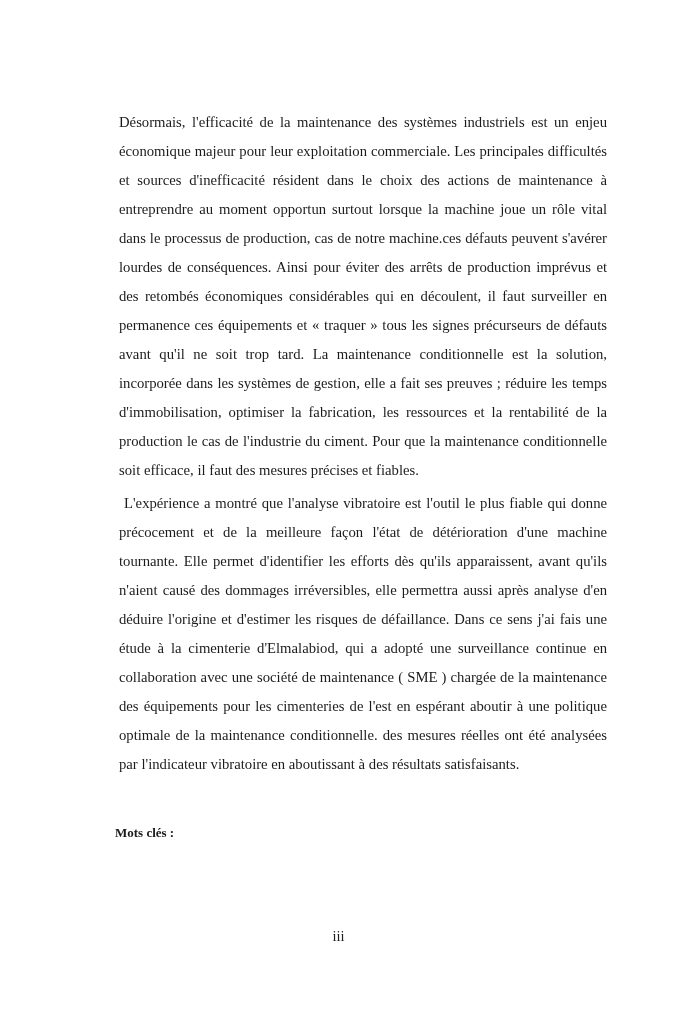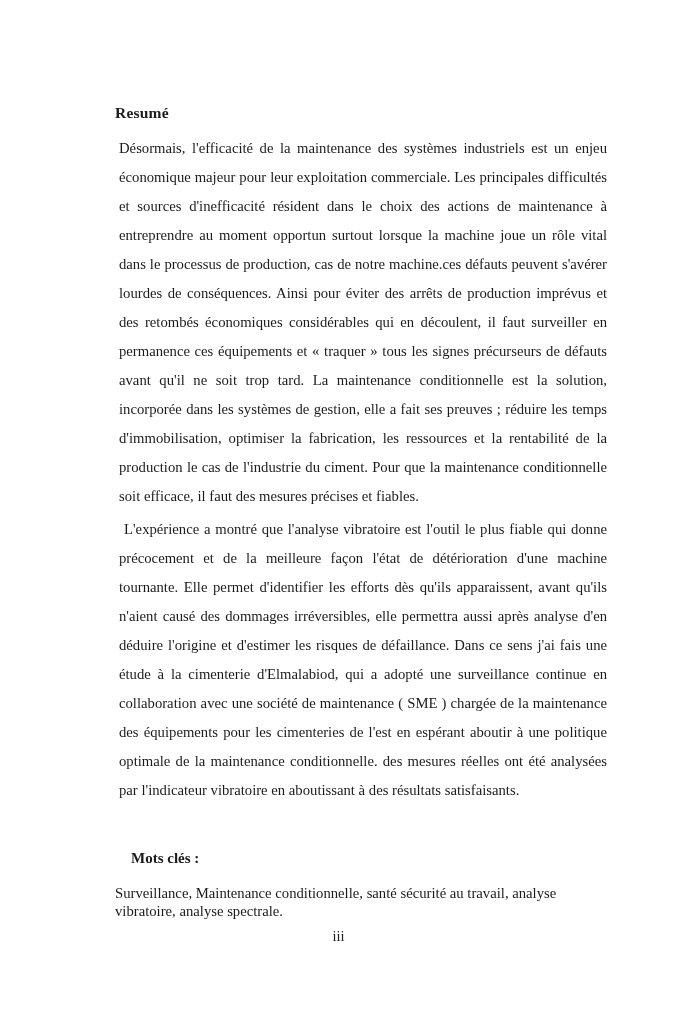--- a/index.html
+++ b/index.html
@@ -33,48 +33,46 @@
     text-align: justify;
     margin: 4px;
   }
   .para-indent {
     text-indent: 5px;
   }
   .keywords-block {
     margin-top: 44px;
   }
   .keywords-heading {
-    font-size: 15px;
+    font-size: 13px;
     font-weight: bold;
     line-height: 19px;
-    margin: 16px;
+    margin: 0;
   }
   .keywords-text {
     font-size: 14.7px;
     line-height: 18px;
     margin: 0;
   }
   .page-number {
     position: absolute;
     top: 928px;
     left: 0;
     width: 677px;
     text-align: center;
     font-size: 14.5px;
   }
 </style>
 </head>
 <body>
 
 <div class="page-content">
-  <h1 class="heading">Resumé</h1>
 
   <p class="body-para">Désormais, l'efficacité de la maintenance des systèmes industriels est un enjeu économique majeur pour leur exploitation commerciale. Les principales difficultés et sources d'inefficacité résident dans le choix des actions de maintenance à entreprendre au moment opportun surtout lorsque la machine joue un rôle vital dans le processus de production, cas de notre machine.ces défauts peuvent s'avérer lourdes de conséquences. Ainsi pour éviter des arrêts de production imprévus et des retombés économiques considérables qui en découlent, il faut surveiller en permanence ces équipements et « traquer » tous les signes précurseurs de défauts avant qu'il ne soit trop tard. La maintenance conditionnelle est la solution, incorporée dans les systèmes de gestion, elle a fait ses preuves ; réduire les temps d'immobilisation, optimiser la fabrication, les ressources et la rentabilité de la production le cas de l'industrie du ciment. Pour que la maintenance conditionnelle soit efficace, il faut des mesures précises et fiables.</p>
 
   <p class="body-para para-indent">L'expérience a montré que l'analyse vibratoire est l'outil le plus fiable qui donne précocement et de la meilleure façon l'état de détérioration d'une machine tournante. Elle permet d'identifier les efforts dès qu'ils apparaissent, avant qu'ils n'aient causé des dommages irréversibles, elle permettra aussi après analyse d'en déduire l'origine et d'estimer les risques de défaillance. Dans ce sens j'ai fais une étude à la cimenterie d'Elmalabiod, qui a adopté une surveillance continue en collaboration avec une société de maintenance ( SME ) chargée de la maintenance des équipements pour les cimenteries de l'est en espérant aboutir à une politique optimale de la maintenance conditionnelle. des mesures réelles ont été analysées par l'indicateur vibratoire en aboutissant à des résultats satisfaisants.</p>
 
   <div class="keywords-block">
     <p class="keywords-heading">Mots clés :</p>
-    <p class="keywords-text">Surveillance, Maintenance conditionnelle, santé sécurité au travail, analyse vibratoire, analyse spectrale.</p>
   </div>
 </div>
 
 <div class="page-number">iii</div>
 
 </body></html>

